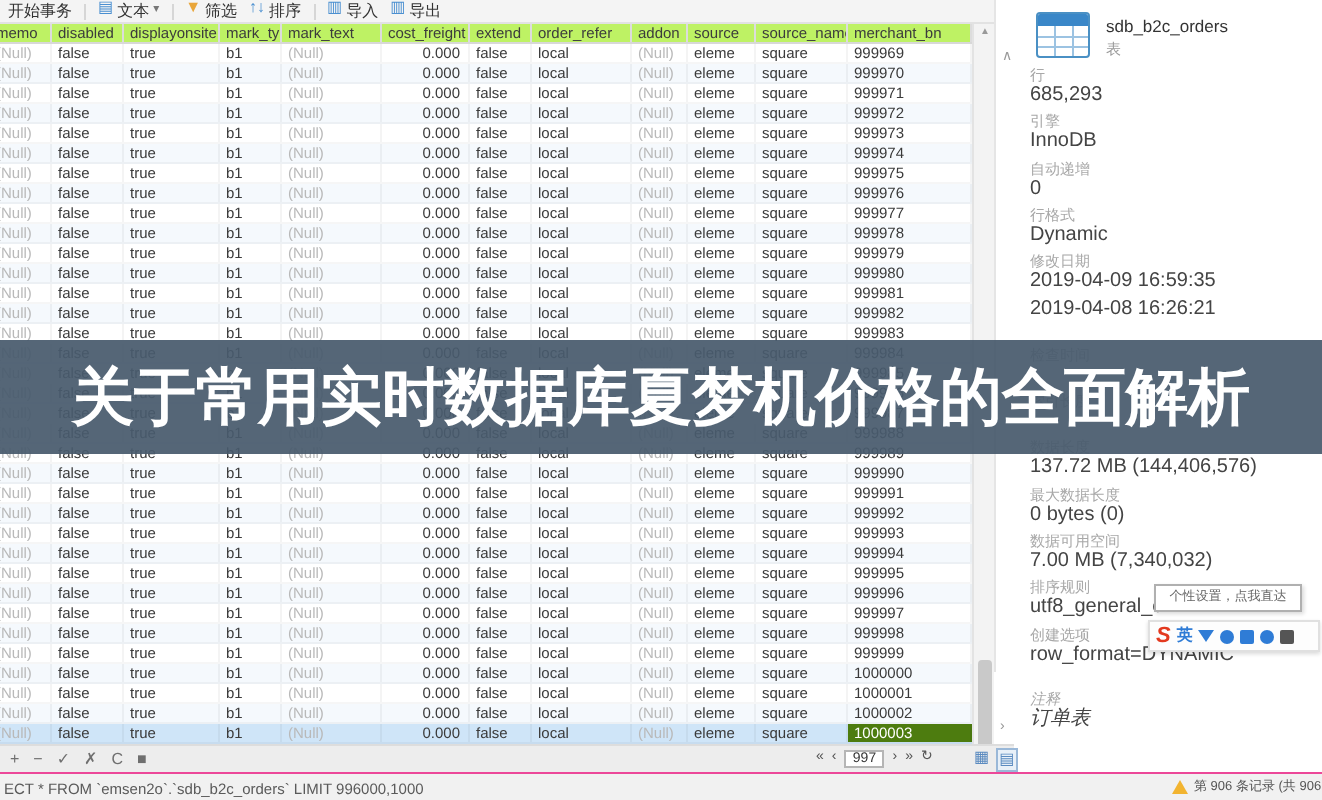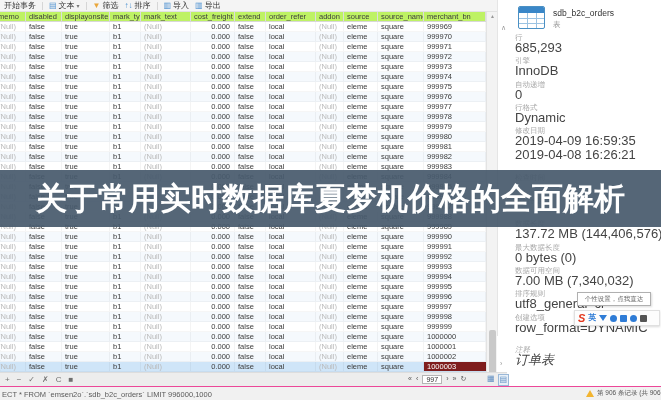--- a/index.html
+++ b/index.html
@@ -4,21 +4,21 @@
 <style>
   * { margin:0; padding:0; box-sizing:border-box; }
   html,body { width:661px; height:400px; overflow:hidden; }
   body { font-family:"Liberation Sans", sans-serif; background:#fff; position:relative; }
   .app { position:absolute; left:0; top:0; width:661px; height:400px; background:#fff; }
 
   
   .toolbar { position:absolute; left:0; top:0; width:497px; height:12px; background:#f4f4f4;
              border-bottom:1px solid #e2e2e2; display:flex; align-items:center; gap:6px;
              padding:0 4px; font-size:8px; color:#333; white-space:nowrap; }
-  .tb-btn { display:flex; align-items:center; gap:2px; cursor:default; }
+  .tb-btn { display:flex; gap:2px; cursor:default; }
   .tb-sep { width:1px; height:8px; background:#d6d6d6; }
   .tb-ico { font-size:8px; line-height:8px; }
   .ico-blue { color:#4a8fd0; } .ico-amber { color:#e9a63a; }
   .caret { font-size:6px; color:#777; }
 
   
   .grid-header { position:absolute; left:0; top:12px; width:537px; height:10px;
                  display:grid; grid-template-columns:26px 36px 48px 31px 50px 44px 31px 50px 28px 34px 46px 62px;
                  background:#bef264; border-bottom:1px solid #d8d8d8; font-size:7.5px; color:#3c3c3c; }
   .grid-header .hc { padding:0 0 0 3px; border-right:1px solid #dcdcdc; overflow:hidden;
@@ -27,21 +27,21 @@
                display:grid; grid-template-rows:repeat(35,1fr); }
   .row { display:grid; grid-template-columns:26px 36px 48px 31px 50px 44px 31px 50px 28px 34px 46px 62px;
          border-bottom:1px solid rgba(0,0,0,0.035); background:#fff; }
   .row:nth-child(even) { background:#f5f9fd; }
   .row .cell { font-size:7.5px; line-height:9px; color:#3a3a3a; padding-left:3px; white-space:nowrap;
                overflow:hidden; border-right:1px solid rgba(0,0,0,0.045); }
   .row .cell.null { color:#b9b9b9; }
   .row .cell.c0 { text-indent:-5px; }
   .row .cell.c5 { text-align:right; padding-right:4px; padding-left:0; }
   .row.sel { background:#cfe5f8; }
-  .row.sel .cell.c11 { background:#7f1d1d; color:#fff; }
+  .row.sel .cell.c11 { background:#4d7c0f; color:#fff; }
 
   
   .vscroll { position:absolute; left:486px; top:12px; width:11px; height:372px; background:#f3f3f3;
              border-left:1px solid #e3e3e3; }
   .vscroll .arr { position:absolute; left:0; width:11px; text-align:center; font-size:5px; color:#999; }
   .vscroll .thumb { position:absolute; left:2px; width:7px; top:318px; height:44px; background:#c9c9c9; border-radius:2px; }
 
   
   .panel { position:absolute; left:497px; top:0; width:164px; height:336px; background:#fff;
            border-left:1px solid #e5e5e5; }
@@ -49,21 +49,21 @@
   .tbl-ico { position:absolute; left:20px; top:6px; width:27px; height:23px; border:1px solid #4a90c4;
              border-radius:2px; background:#fff; overflow:hidden; }
   .tbl-ico .hd { height:6px; background:#3a87c8; }
   .tbl-ico .ln-h { position:absolute; left:0; right:0; height:1px; background:#9cc3e2; }
   .tbl-ico .ln-v { position:absolute; top:6px; bottom:0; width:1px; background:#9cc3e2; }
   .p-title { position:absolute; left:55px; top:8px; font-size:8.5px; color:#333; }
   .p-type  { position:absolute; left:55px; top:20px; font-size:7.5px; color:#999; }
   .p-fields { position:absolute; left:17px; top:33px; width:144px; }
   .p-field { position:absolute; left:0; width:144px; }
   .p-label { font-size:7.5px; color:#a8a8a8; line-height:10px; white-space:nowrap; }
-  .p-value { font-size:13px; color:#444; line-height:10px; white-space:nowrap; }
+  .p-value { font-size:10px; color:#444; line-height:10px; white-space:nowrap; }
   .panel-corner { position:absolute; left:2px; top:360px; font-size:7px; color:#999; }
   .panel-corner2 { position:absolute; left:2px; top:372px; font-size:7px; color:#999; }
 
   
   .ime-tip { position:absolute; left:577px; top:292px; width:74px; height:14px; background:#fff;
              border:1px solid #b0b0b0; box-shadow:1px 1px 2px rgba(0,0,0,0.15); font-size:6.5px;
              color:#666; line-height:12px; text-align:center; white-space:nowrap; overflow:hidden; z-index:30; }
   .ime-bar { position:absolute; left:574px; top:310px; width:86px; height:16px; background:#fdfdfd;
              border:1px solid #e0e0e0; box-shadow:0 1px 2px rgba(0,0,0,0.15); display:flex;
              align-items:center; gap:3px; padding:0 3px; z-index:30; }

